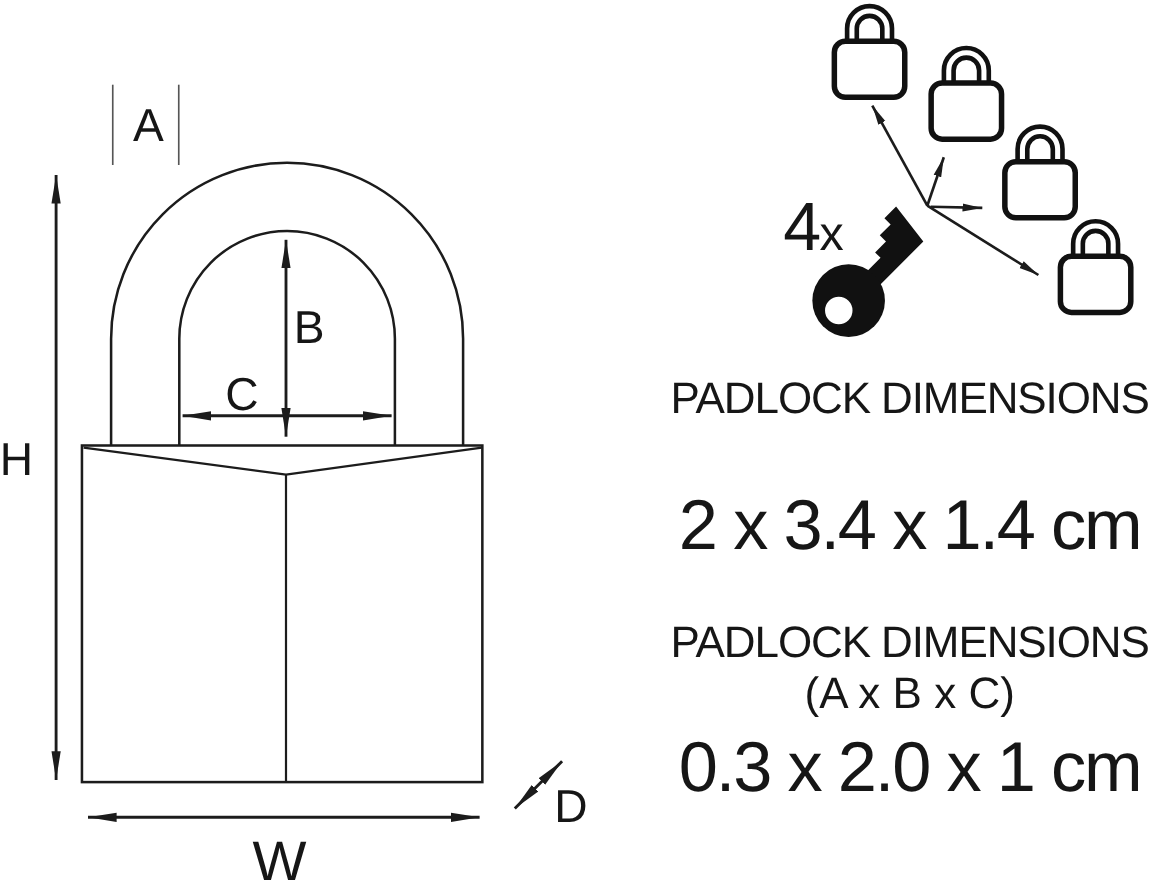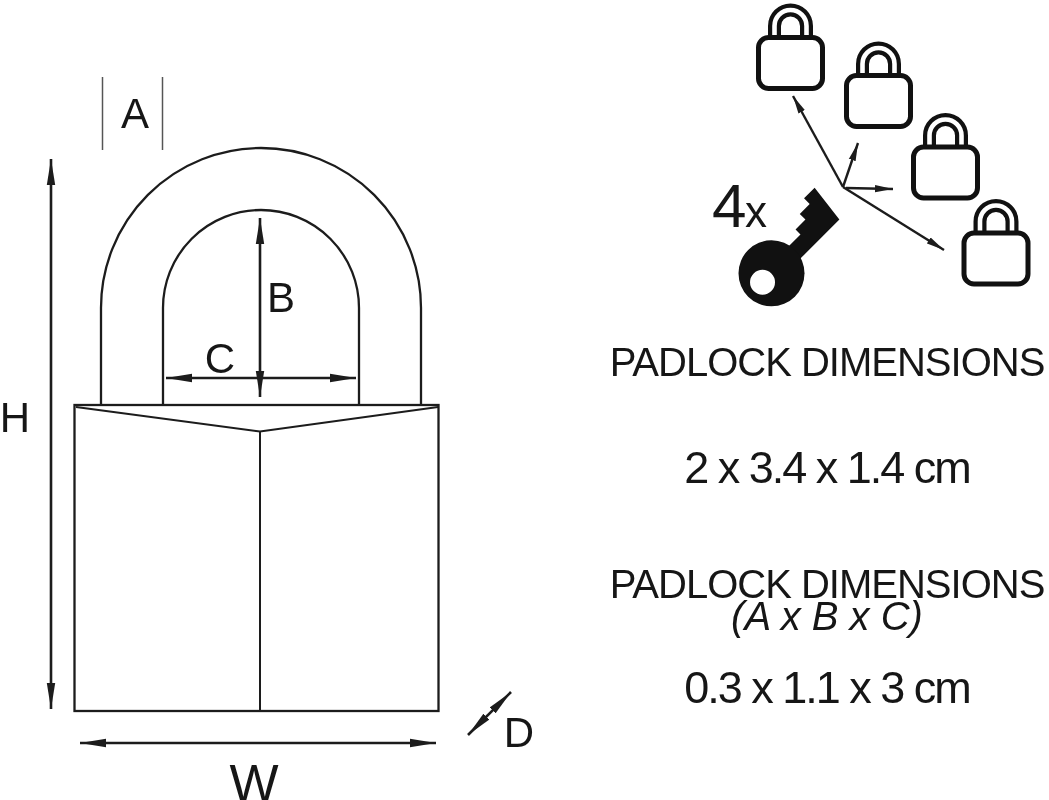--- a/index.html
+++ b/index.html
@@ -40,26 +40,26 @@
     position: absolute;
     left: 0;
     width: 100%;
     text-align: center;
     white-space: nowrap;
     line-height: 1.05;
     color: #161616;
   }
   .spec-title   { font-size: 40px; letter-spacing: -1px; text-align: center; }
   .spec-formula { font-size: 40px; }
-  .spec-value   { font-size: 45px; letter-spacing: -2px; }
+  .spec-value   { font-size: 64px; letter-spacing: -2px; }
   .t1 { top: 341px; }
   .t2 { top: 393px; }
   .t3 { top: 444px; }
   .t4 { top: 563px; }
-  .t5 { top: 595px; font-style: italic; }
+  .t5 { top: 610px; }
   .t6 { top: 664px; }
 </style>
 </head>
 <body>
 
 <svg id="stage" viewBox="0 0 1049 800" aria-hidden="true">
   <defs>
     <marker id="ah-big" markerUnits="userSpaceOnUse" markerWidth="27" markerHeight="10" refX="26" refY="5" orient="auto-start-reverse">
       <path d="M26,5 L0,0.8 L0,9.2 Z" fill="#1c1c1c"></path>
     </marker>
@@ -123,14 +123,14 @@
 
   <text x="712" y="227" style="font-size:62px">4</text>
   <text x="745" y="227" style="font-size:44px">x</text>
 </svg>
 
 <div class="spec-col">
   <div class="spec-line spec-title t1">PADLOCK DIMENSIONS</div>
   <div class="spec-line spec-value t3">2 x 3.4 x 1.4 cm</div>
   <div class="spec-line spec-title t4">PADLOCK DIMENSIONS</div>
   <div class="spec-line spec-formula t5">(A x B x C)</div>
-  <div class="spec-line spec-value t6">0.3 x 1.1 x 3 cm</div>
+  <div class="spec-line spec-value t6">0.3 x 2.0 x 1 cm</div>
 </div>
 
 </body></html>

